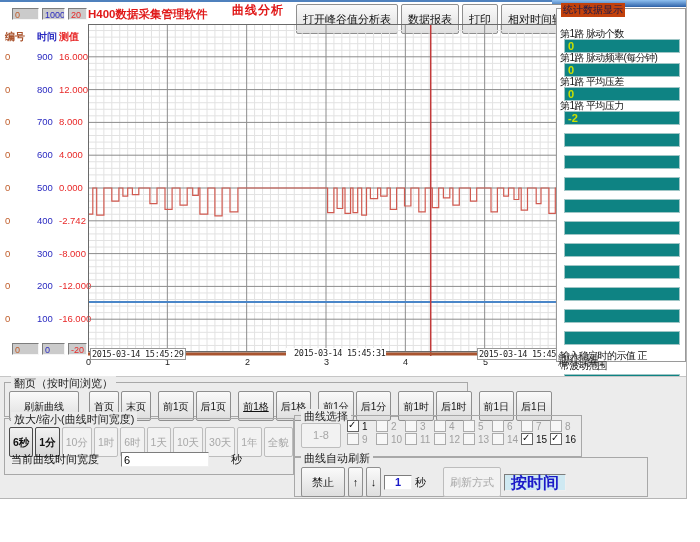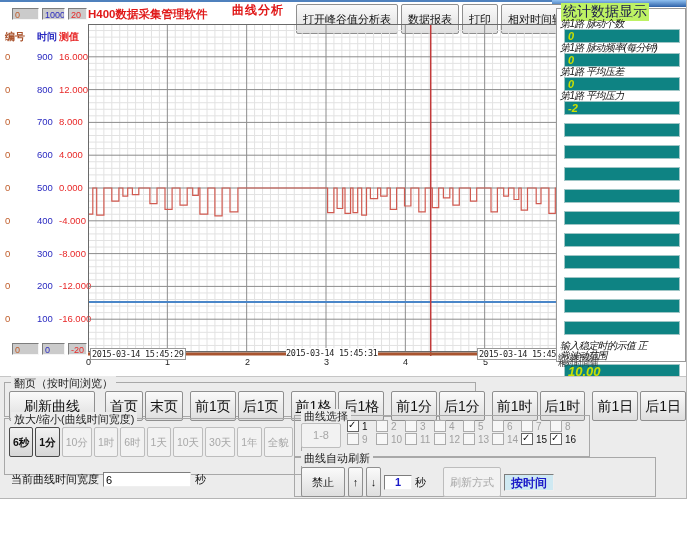--- a/index.html
+++ b/index.html
@@ -39,60 +39,60 @@
 
   .chart-svg{position:absolute;left:88px;top:24px;}
   .x-tick{position:absolute;top:357px;font-size:9px;color:#222;}
   .timestamp{position:absolute;top:348px;font-size:8.5px;letter-spacing:-0.3px;color:#222;
        background:#fff;white-space:nowrap;font-family:"DejaVu Sans Mono","Liberation Mono",monospace;}
   .timestamp.boxed{border:1px solid #999;padding:0 1px;}
   .axis-caption{position:absolute;left:558px;top:355px;font-size:8px;line-height:6px;color:#333;z-index:5;}
 
   
   .stats{position:absolute;left:556px;top:8px;width:128px;height:352px;border:1px solid #9a9a9a;background:#ffffff;}
-  .stats-legend{position:absolute;top:-6px;left:4px;background:#bef264;font-size:14px;padding:0 2px;color:#1a1a4a;white-space:nowrap;}
-  .stats-content{position:absolute;left:3px;top:10px;right:3px;font-style:italic;}
+  .stats-legend{position:absolute;top:-6px;left:4px;background:#c2410c;font-size:10px;padding:0 2px;color:#1a1a4a;white-space:nowrap;}
+  .stats-content{position:absolute;left:3px;top:20px;right:3px;}
   .stat-label{font-size:10px;color:#111;white-space:nowrap;letter-spacing:-0.6px;line-height:9px;}
   .teal-box{background:var(--teal);border:1px solid #9fc6c6;height:12px;margin:1px 2px 0 4px;
        color:var(--tealText);font-weight:bold;font-size:11px;line-height:12px;padding-left:3px;box-sizing:content-box;}
   .teal-box.empty{margin-top:8px;}
   .stats-note{font-size:10px;line-height:10px;letter-spacing:-0.6px;margin-top:6px;}
   .teal-box.big{height:14px;font-size:13px;line-height:14px;margin-top:3px;}
 
   
   .bottom-panel{position:absolute;left:0;top:376px;width:686px;height:122px;background:#ececec;border-top:1px solid #c6c6c6;}
-  .group{position:absolute;border:1px solid #a8a8a8;padding-left:8px;}
+  .group{position:absolute;border:1px solid #a8a8a8;}
   .legend{position:absolute;top:-7px;left:6px;background:#ececec;padding:0 3px;font-size:11px;color:#222;white-space:nowrap;}
   .g-paging{left:4px;top:5px;width:462px;height:33px;}
   .g-align{left:472px;top:9px;width:118px;height:29px;}
   .g-zoom{left:4px;top:41px;width:288px;height:55px;}
   .g-select{left:294px;top:38px;width:286px;height:40px;}
   .g-refresh{left:294px;top:80px;width:352px;height:38px;}
   .btnrow{position:absolute;left:4px;top:8px;display:flex;gap:2px;align-items:center;}
-  .g-paging .btn{padding:1px 4px;font-size:14px;}
+  .g-paging .btn{padding:1px 4px;font-size:10px;}
   .g-align .btnrow{left:8px;top:6px;gap:4px;}
   .g-zoom .btn{padding:1px 3px;font-size:10.5px;}
-  .width-row{position:absolute;left:6px;top:33px;display:flex;gap:4px;align-items:center;font-size:11px;margin-top:20px;}
+  .width-row{position:absolute;left:6px;top:33px;display:flex;gap:22px;align-items:center;font-size:11px;}
   .input-sunken{background:#fff;border-top:1px solid #7d7d7d;border-left:1px solid #7d7d7d;
        border-bottom:1px solid #efefef;border-right:1px solid #efefef;
        font-size:11px;font-family:inherit;height:15px;box-sizing:border-box;padding:0 2px;}
   .range-btn{position:absolute;left:6px;top:7px;width:40px;height:25px;}
   .cb-grid{position:absolute;left:52px;top:4px;display:flex;flex-direction:column;gap:1px;}
   .cb-row{display:flex;}
   .cbcell{width:29px;display:flex;align-items:center;gap:3px;font-size:10px;}
   .cbcell.off{color:#a0a0a0;}
   .cb{width:10px;height:10px;background:#fff;border:1px solid #666;position:relative;flex:0 0 auto;}
   .cb.off{border-color:#ababab;background:#f7f7f7;}
   .cb.checked::after{content:"✓";position:absolute;left:0px;top:-2px;font-size:10px;font-weight:bold;color:#111;}
   .refresh-row{position:absolute;left:6px;top:9px;display:flex;gap:3px;align-items:center;font-size:11px;}
   .arrow-btn{width:15px;padding:1px 0;text-align:center;}
   .interval-box{width:28px;text-align:center;color:#1a1ac8;font-weight:bold;}
   .mode-box{background:var(--modeBg);color:var(--modeText);border-top:1px solid #7d7d7d;border-left:1px solid #7d7d7d;
        border-bottom:1px solid #efefef;border-right:1px solid #efefef;
-       font-size:12px;font-weight:bold;padding:1px 6px;height:17px;box-sizing:border-box;line-height:14px;}
+       font-size:16px;font-weight:bold;padding:1px 6px;height:17px;box-sizing:border-box;line-height:14px;}
 </style>
 </head>
 <body>
 
 <div class="app">
   <div class="topline"></div>
   <div class="titlebar-sliver"></div>
 
   <div id="topBoxes">
       <div class="box-inset" style="left: 12px; width: 27px; top: 8px; color: rgb(191, 91, 40);">0</div>
@@ -127,21 +127,21 @@
       <span class="srow time" style="top: 116.4px; color: rgb(42, 42, 192);">700</span>
       <span class="srow val" style="top: 116.4px; color: rgb(232, 40, 40);">8.000</span>
       <span class="srow no" style="top: 149.2px; color: rgb(191, 91, 40);">0</span>
       <span class="srow time" style="top: 149.2px; color: rgb(42, 42, 192);">600</span>
       <span class="srow val" style="top: 149.2px; color: rgb(232, 40, 40);">4.000</span>
       <span class="srow no" style="top: 182px; color: rgb(191, 91, 40);">0</span>
       <span class="srow time" style="top: 182px; color: rgb(42, 42, 192);">500</span>
       <span class="srow val" style="top: 182px; color: rgb(232, 40, 40);">0.000</span>
       <span class="srow no" style="top: 214.8px; color: rgb(191, 91, 40);">0</span>
       <span class="srow time" style="top: 214.8px; color: rgb(42, 42, 192);">400</span>
-      <span class="srow val" style="top: 214.8px; color: rgb(232, 40, 40);">-4.000</span>
+      <span class="srow val" style="top: 214.8px; color: rgb(232, 40, 40);">-2.742</span>
       <span class="srow no" style="top: 247.6px; color: rgb(191, 91, 40);">0</span>
       <span class="srow time" style="top: 247.6px; color: rgb(42, 42, 192);">300</span>
       <span class="srow val" style="top: 247.6px; color: rgb(232, 40, 40);">-8.000</span>
       <span class="srow no" style="top: 280.4px; color: rgb(191, 91, 40);">0</span>
       <span class="srow time" style="top: 280.4px; color: rgb(42, 42, 192);">200</span>
       <span class="srow val" style="top: 280.4px; color: rgb(232, 40, 40);">-12.000</span>
       <span class="srow no" style="top: 313.2px; color: rgb(191, 91, 40);">0</span>
       <span class="srow time" style="top: 313.2px; color: rgb(42, 42, 192);">100</span>
       <span class="srow val" style="top: 313.2px; color: rgb(232, 40, 40);">-16.000</span>
     </div>
@@ -272,21 +272,21 @@
     </svg>
   <div id="chartAxis">
       <span class="x-tick" style="left: 86px;">0</span>
       <span class="x-tick" style="left: 165px;">1</span>
       <span class="x-tick" style="left: 245px;">2</span>
       <span class="x-tick" style="left: 324px;">3</span>
       <span class="x-tick" style="left: 403px;">4</span>
       <span class="x-tick" style="left: 483px;">5</span>
       <span class="x-tick" style="left: 562px;">6</span>
       <span class="timestamp boxed" style="left: 90px;">2015-03-14 15:45:29</span>
-      <span class="timestamp" style="left: 286px;">2015-03-14 15:45:31</span>
+      <span class="timestamp" style="left: 286px; padding-left: 8px;">2015-03-14 15:45:31</span>
       <span class="timestamp boxed" style="left: 477px;">2015-03-14 15:45:35</span>
     </div>
   <div class="axis-caption" id="axisCaption">
       <div>绝对时间轴</div>
       <div>相对时间轴</div>
     </div>
 
   <div class="stats">
     <div class="stats-legend">统计数据显示</div>
     <div class="stats-content" id="statsContent">

